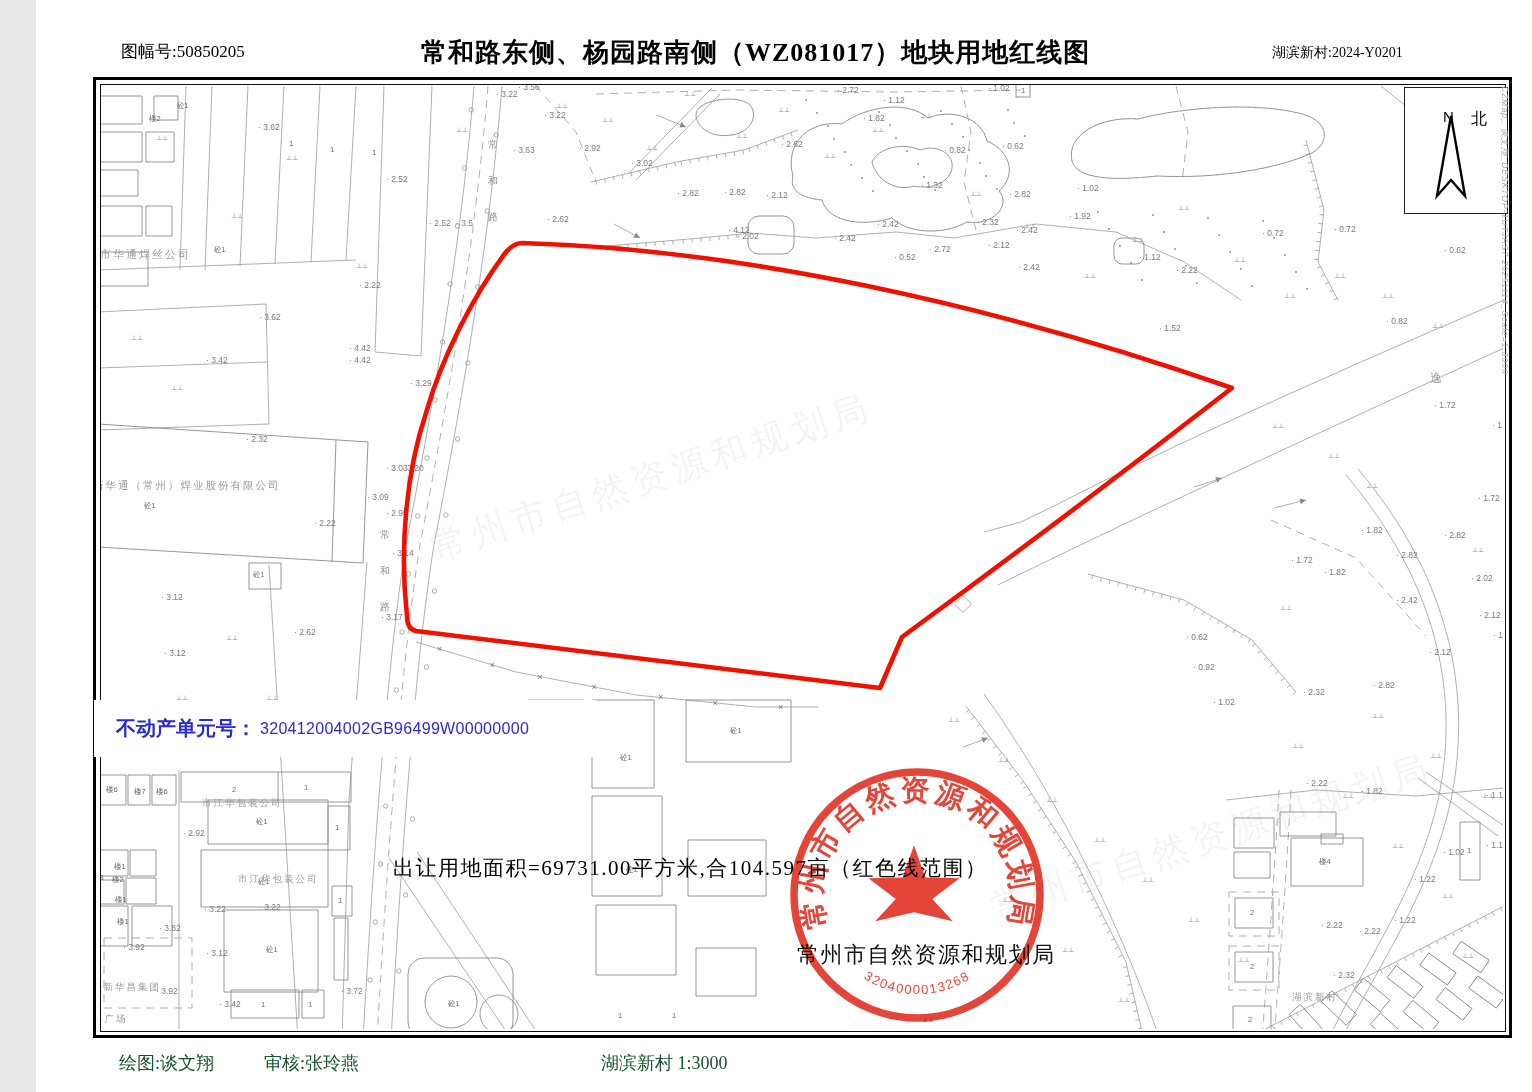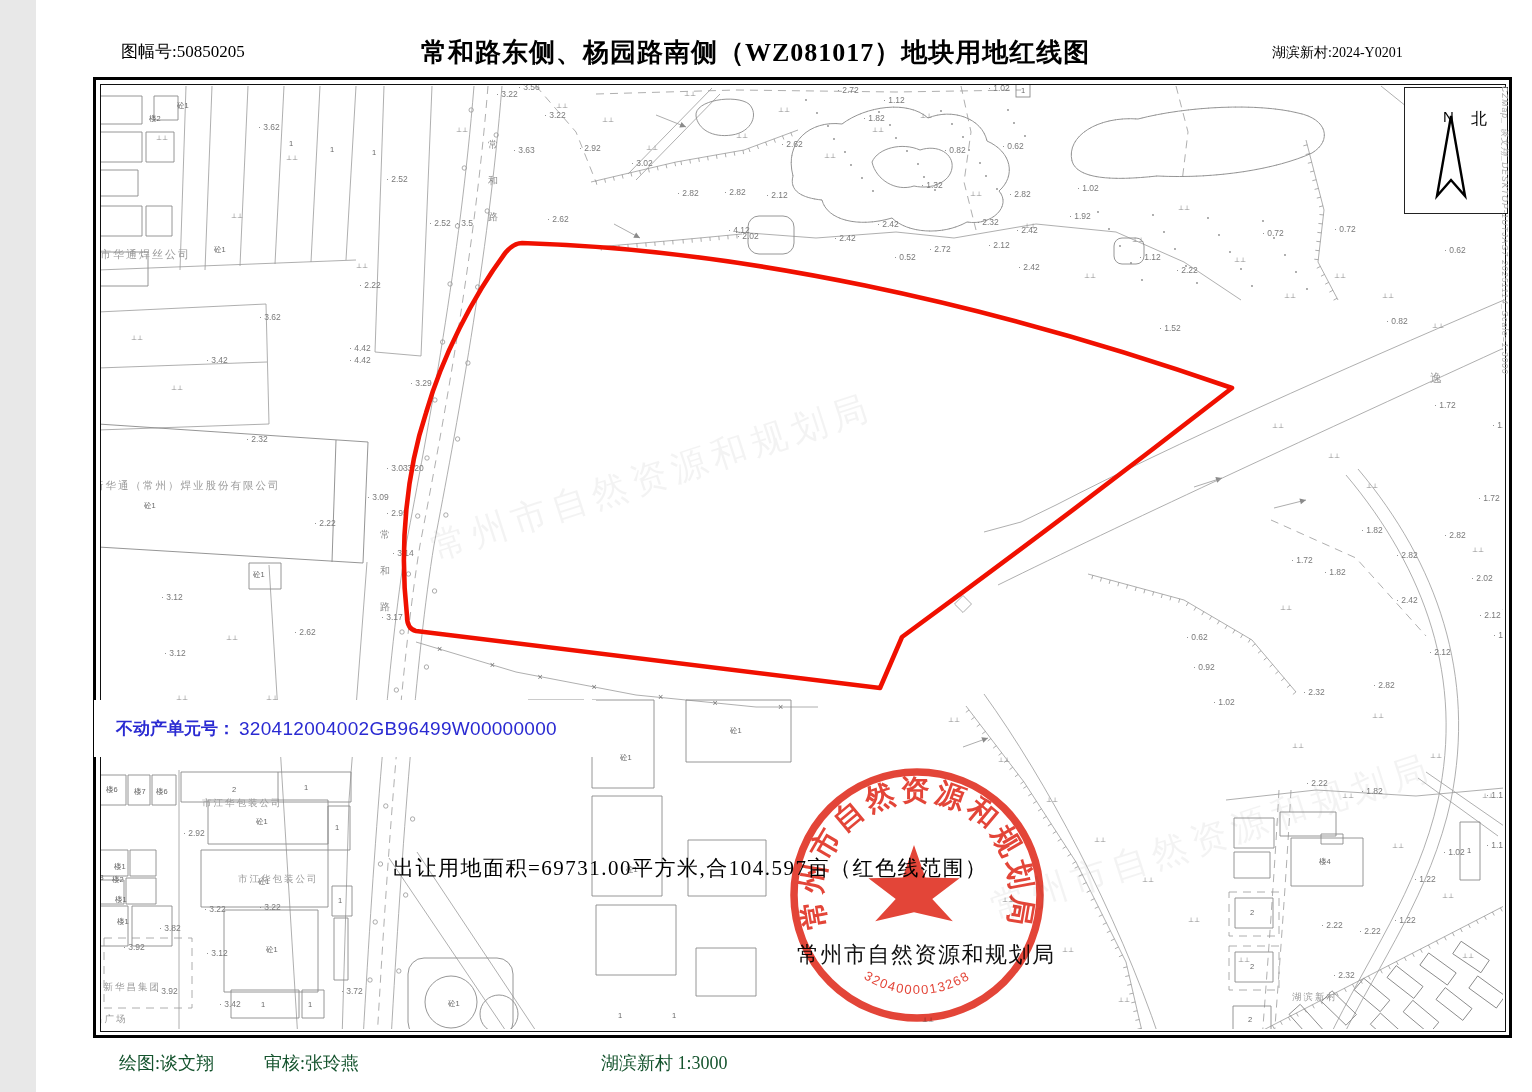--- a/index.html
+++ b/index.html
@@ -29,22 +29,22 @@
   .comp{fill:#9a9a9a;letter-spacing:2px;font-family:"Liberation Serif","DejaVu Serif",serif;}
   .grass{font-size:6.5px;fill:#8f8f8f;}
   .roadname{font-size:10px;fill:#8a8a8a;}
   .xm{font-size:9px;fill:#777;font-family:"Liberation Sans","DejaVu Sans",sans-serif;}
   .wm{font-size:36px;fill:#000;opacity:.045;letter-spacing:6px;}
   
   .redline{stroke:#f01000;stroke-width:4.6;fill:none;stroke-linejoin:round;stroke-linecap:round;}
   
   .unitbox{left:58px;top:700px;width:502px;height:57px;background:#fff;display:flex;align-items:center;padding-left:22px;box-sizing:border-box;z-index:3;
            font-family:"Liberation Sans","DejaVu Sans",sans-serif;}
-  .unitbox .lab{font-size:17px;font-weight:bold;color:#2a2ad2;}
-  .unitbox .val{font-size:19px;color:#2a2ad2;margin-left:4px;letter-spacing:.3px;text-align:center;}
+  .unitbox .lab{font-size:20px;font-weight:bold;color:#2a2ad2;}
+  .unitbox .val{font-size:16px;color:#2a2ad2;margin-left:4px;letter-spacing:.3px;text-align:center;}
   
   .areanote{left:357px;top:854px;font-size:21px;letter-spacing:1.5px;color:#000;z-index:4;}
   
   .orgcap{left:761px;top:940px;font-size:22px;letter-spacing:1.5px;color:#111;z-index:4;}
   
   #stampsvg{left:740px;top:752px;width:290px;height:290px;z-index:5;mix-blend-mode:multiply;opacity:.9;}
   .sealring{stroke:#e03022;stroke-width:7.5;fill:none;}
   .sealtxt{fill:#e03022;font-size:29px;letter-spacing:4px;font-weight:bold;font-family:"Liberation Serif","DejaVu Serif",serif;}
   .sealnum{fill:#e03022;font-size:13px;letter-spacing:1.5px;font-family:"Liberation Sans","DejaVu Sans",sans-serif;}
   .sealstar{fill:#e03022;}

